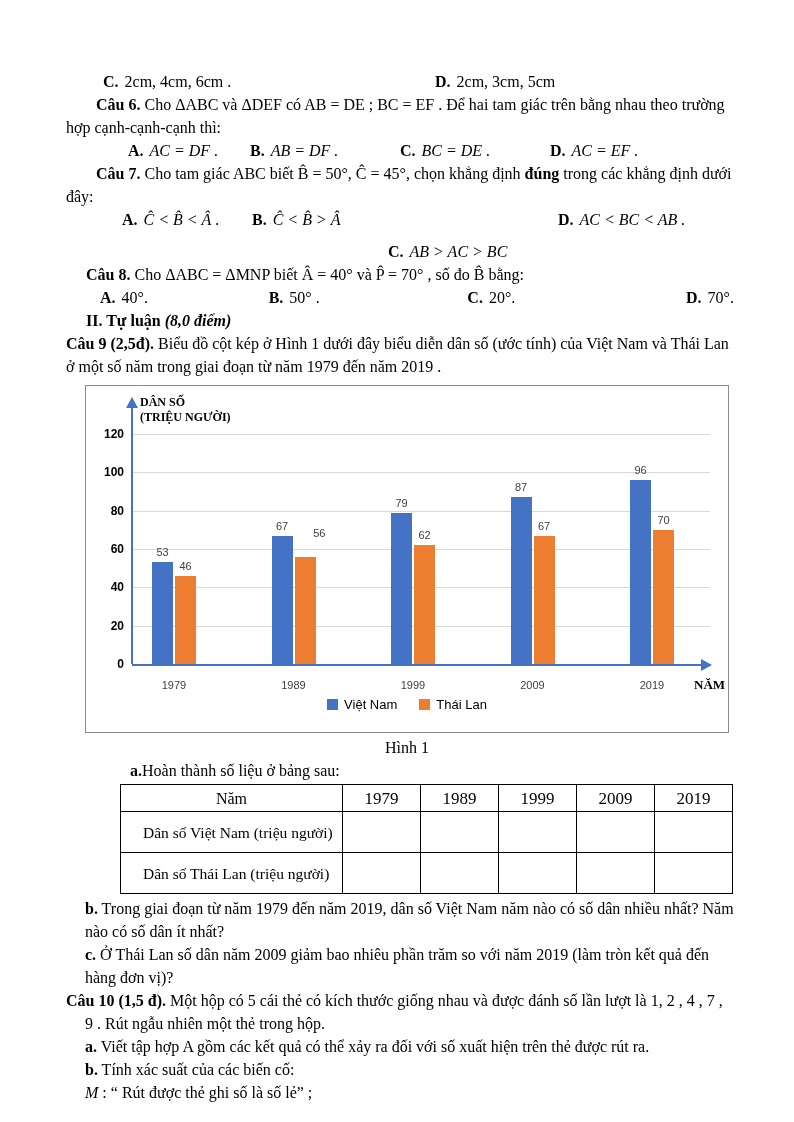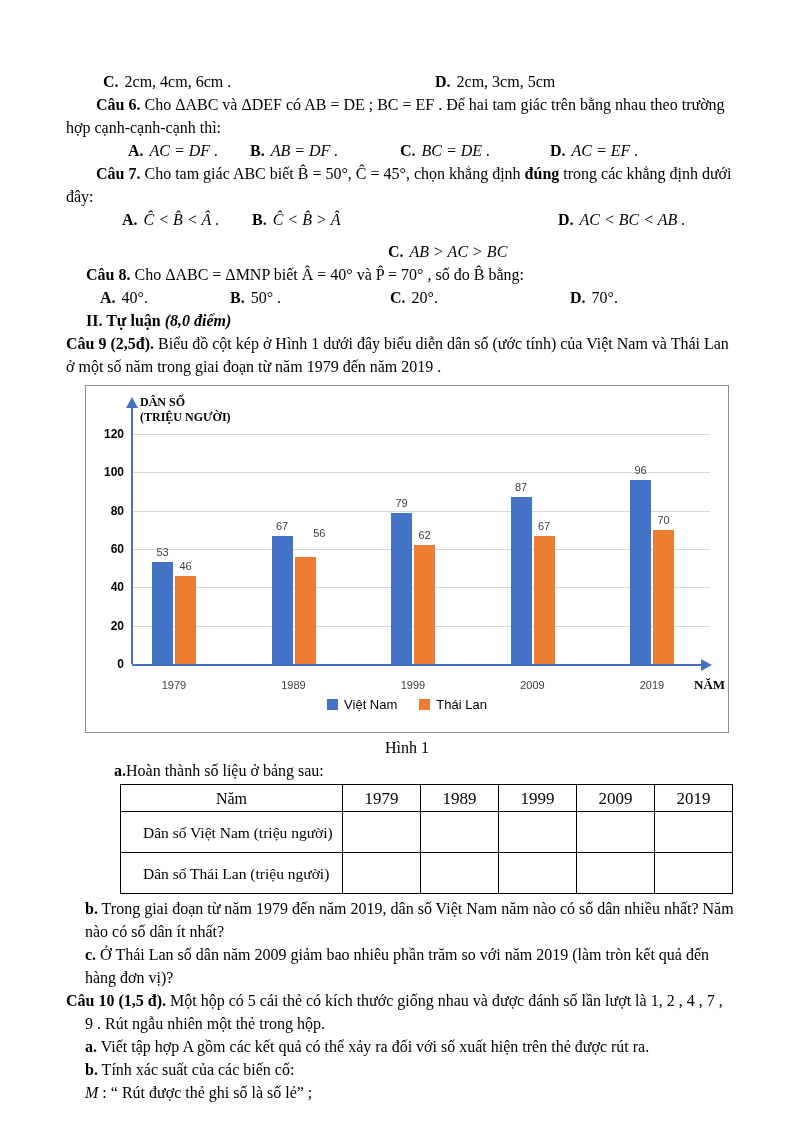--- a/index.html
+++ b/index.html
@@ -17,27 +17,27 @@
   .it{font-style:italic;}
   .math{font-style:italic;}
   .optlabel{font-weight:bold;margin-right:6px;}
   .q5row{display:flex;padding-left:37px;}
   .q5row .c1{width:332px;}
   .optrow{display:flex;}
   .q6opts{padding-left:62px;}
   .q6opts .s1{width:122px;}.q6opts .s2{width:150px;}.q6opts .s3{width:150px;}
   .q7opts{padding-left:56px;}
   .q7opts .s1{width:130px;}.q7opts .s2{width:136px;}.q7opts .s3{width:170px;margin-top:32px;}
-  .q8opts{padding-left:34px;}
+  .q8opts{padding-left:34px;justify-content:space-between;}
   .q8opts .s1{width:130px;}.q8opts .s2{width:160px;}.q8opts .s3{width:180px;}
   .ti30{text-indent:30px;}
   .ti20{text-indent:20px;}
   .ml19{margin-left:19px;}
   .ml20{margin-left:20px;}
-  .ml54{margin-left:48px;}
+  .ml54{margin-left:64px;}
   .hang{margin-left:19px;text-indent:-19px;}
 
   
   .chart-box{
     position:relative;margin:7px 0 0 19px;
     width:644px;height:348px;
     border:1px solid #8c8c8c;background:#fff;box-sizing:border-box;
   }
   .chart-canvas{position:relative;width:100%;height:100%;}
   .y-title{position:absolute;left:54px;top:9px;font-family:"Liberation Serif",serif;font-weight:bold;font-size:12px;line-height:15px;}

